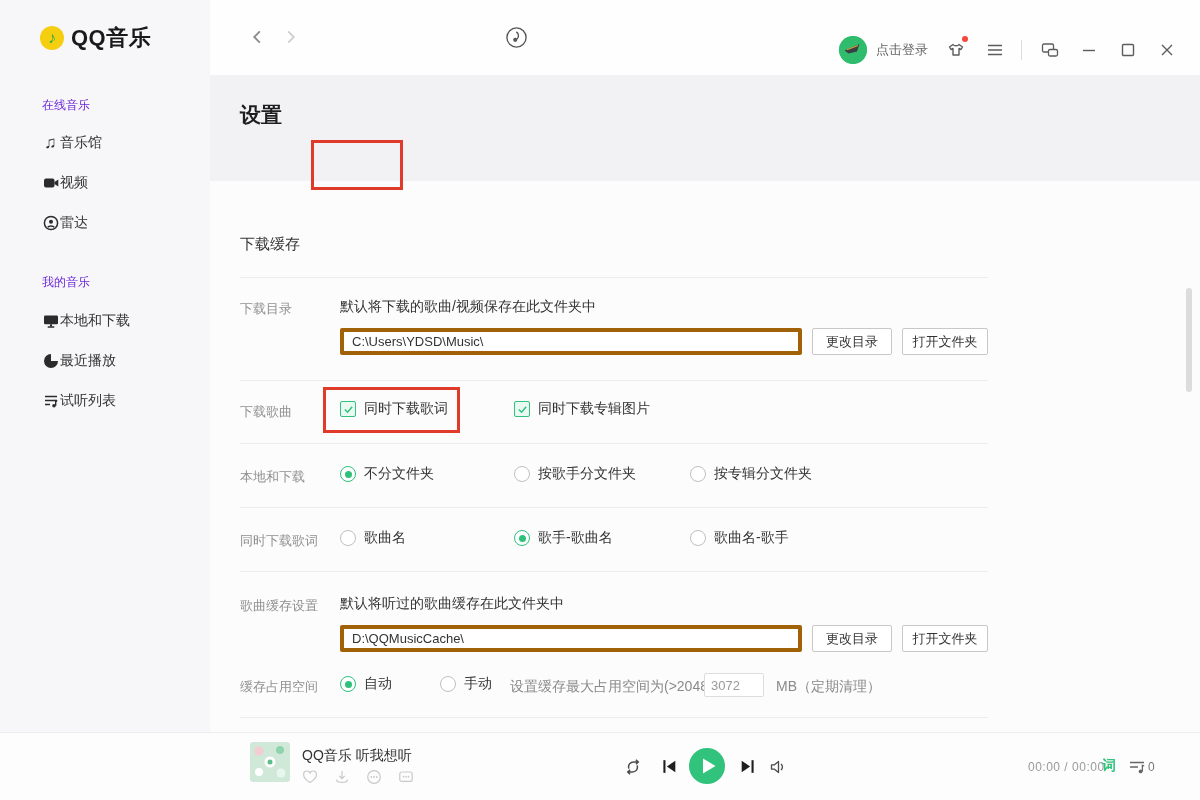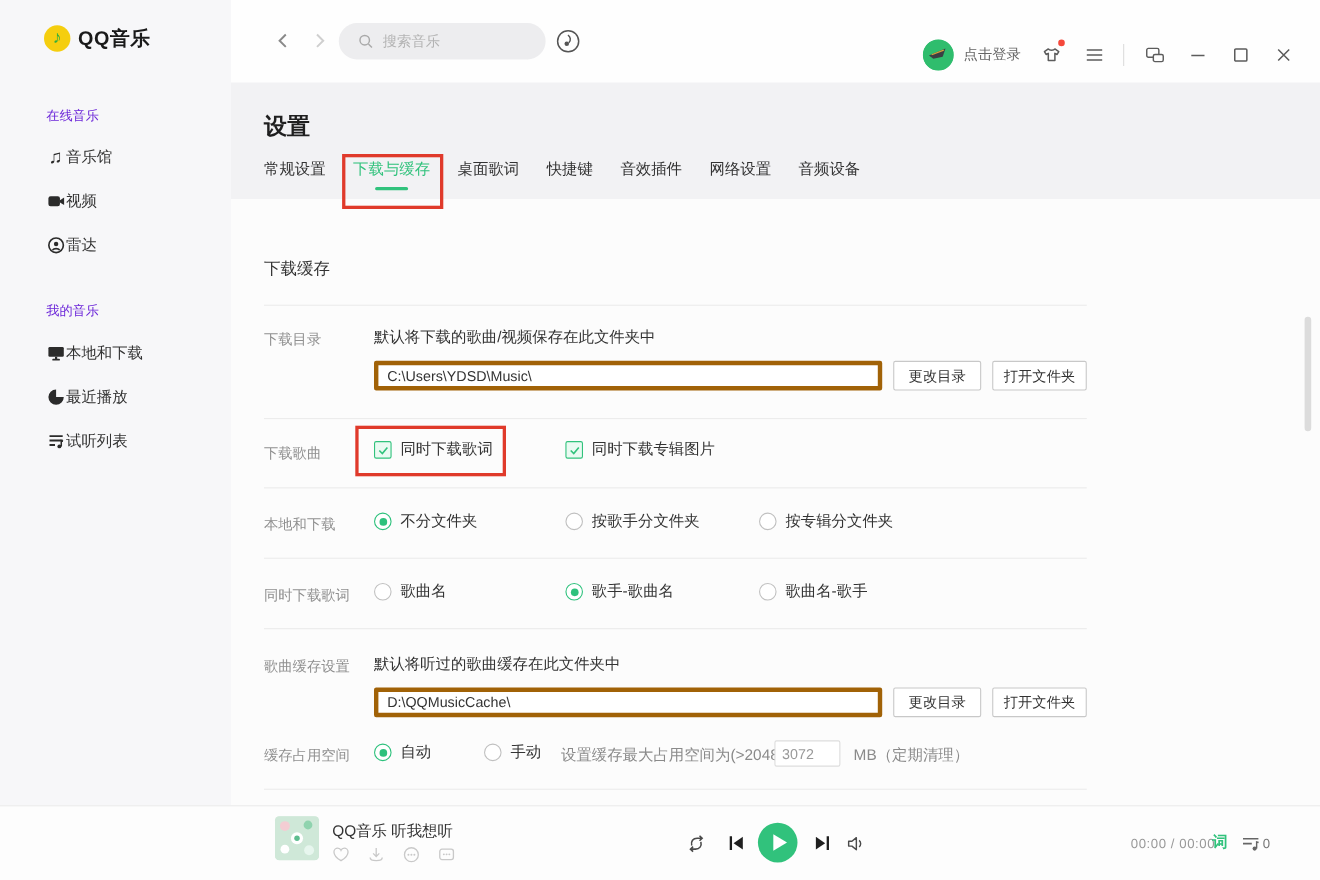--- a/index.html
+++ b/index.html
@@ -5,21 +5,21 @@
   * { margin:0; padding:0; box-sizing:border-box; }
   html,body { width:1200px; height:800px; }
   body { font-family:"Liberation Sans","DejaVu Sans",sans-serif; color:#333; background:#fff; overflow:hidden; }
   #app { position:relative; width:1200px; height:800px; background:#fff; overflow:hidden; }
 
   
   .sidebar { position:absolute; left:0; top:0; width:210px; height:732px; background:#f7f7f9; }
   .logo { position:absolute; left:40px; top:23px; display:flex; align-items:center; }
   .logo-circle { width:24px; height:24px; border-radius:50%; background:#f5ce0f; display:flex; align-items:center; justify-content:center; }
   .logo-note { color:#2faf3e; font-size:16px; line-height:1; font-weight:bold; }
-  .logo-text { margin-left:7px; font-size:18px; font-weight:bold; color:#1a1a1a; letter-spacing:.5px; }
+  .logo-text { margin-left:7px; font-size:22px; font-weight:bold; color:#1a1a1a; letter-spacing:.5px; }
   .side-section { position:absolute; left:42px; font-size:12px; color:#6d28d9; }
   .side-item { position:absolute; left:42px; height:22px; display:flex; align-items:center; cursor:pointer; color:#333; }
   .side-item .si-icon { width:17px; height:17px; display:flex; align-items:center; justify-content:center; color:#2b2b2b; }
   .side-item .si-label { margin-left:1px; font-size:14px;font-family:Liberation Serif, serif; }
 
   
   .topbar { position:absolute; left:210px; top:0; width:990px; height:75px; background:#fefefe; }
   .nav-arrow { position:absolute; top:28px; width:18px; height:18px; cursor:pointer; }
   .search-pill { position:absolute; left:98px; top:21px; width:188px; height:33px; border-radius:17px; background:#ededef; display:flex; align-items:center; padding-left:17px; }
   .search-pill input { border:none; outline:none; background:transparent; margin-left:8px; font-size:13px; color:#333; width:130px; font-family:inherit; }
@@ -153,29 +153,20 @@
     <div class="nav-arrow" style="left:38px; color:#8a8a8a">
       <svg width="18" height="18" viewBox="0 0 16 16">
           <path d="M10.5 3 L5.5 8 L10.5 13" fill="none" stroke="currentColor" stroke-width="1.6"></path>
         </svg>
     </div>
     <div class="nav-arrow" style="left:72px; color:#cfcfcf">
       <svg width="18" height="18" viewBox="0 0 16 16">
           <path d="M5.5 3 L10.5 8 L5.5 13" fill="none" stroke="currentColor" stroke-width="1.6"></path>
         </svg>
     </div>
-    <div class="search-pill">
-      <span style="color:#a9a9a9; display:flex">
-        <svg width="15" height="15" viewBox="0 0 16 16">
-            <circle cx="7" cy="7" r="4.6" fill="none" stroke="currentColor" stroke-width="1.4"></circle>
-            <path d="M10.6 10.6 L14 14" stroke="currentColor" stroke-width="1.4"></path>
-          </svg>
-      </span>
-      <input placeholder="搜索音乐" style="">
-    </div>
     <div class="listen-btn">
       <svg width="25" height="25" viewBox="0 0 24 24">
           <circle cx="12" cy="12" r="9.2" fill="none" stroke="currentColor" stroke-width="1.3"></circle>
           <circle cx="10.8" cy="14.2" r="2" fill="currentColor"></circle>
           <path d="M12.6 13.4 C14.7 11.2 14.1 8 11.8 6.6" fill="none" stroke="currentColor" stroke-width="1.3"></path>
         </svg>
     </div>
 
     <div class="tb-right">
       <div class="avatar">
@@ -217,29 +208,20 @@
       <div class="tb-icon">
         <svg width="18" height="18" viewBox="0 0 18 18">
             <path d="M4 4 L14 14 M14 4 L4 14" stroke="currentColor" stroke-width="1.4"></path>
           </svg>
       </div>
     </div>
   </div>
 
   <div class="set-header">
     <div class="set-title">设置</div>
-    <div class="tabs">
-      <span class="tab">常规设置</span>
-      <span class="tab active">下载与缓存</span>
-      <span class="tab">桌面歌词</span>
-      <span class="tab">快捷键</span>
-      <span class="tab">音效插件</span>
-      <span class="tab">网络设置</span>
-      <span class="tab">音频设备</span>
-    </div>
   </div>
 
   <div class="content">
     <div class="sec-title">下载缓存</div>
     <div class="hr" style="top:96px"></div>
 
     <div class="row-label" style="top:119px">下载目录</div>
     <div class="row-desc" style="top:117px">默认将下载的歌曲/视频保存在此文件夹中</div>
     <input class="path-input" style="top: 147px;" value="C:\Users\YDSD\Music\">
     <button class="btn" style="top:147px; left:602px; width:80px">更改目录</button>

